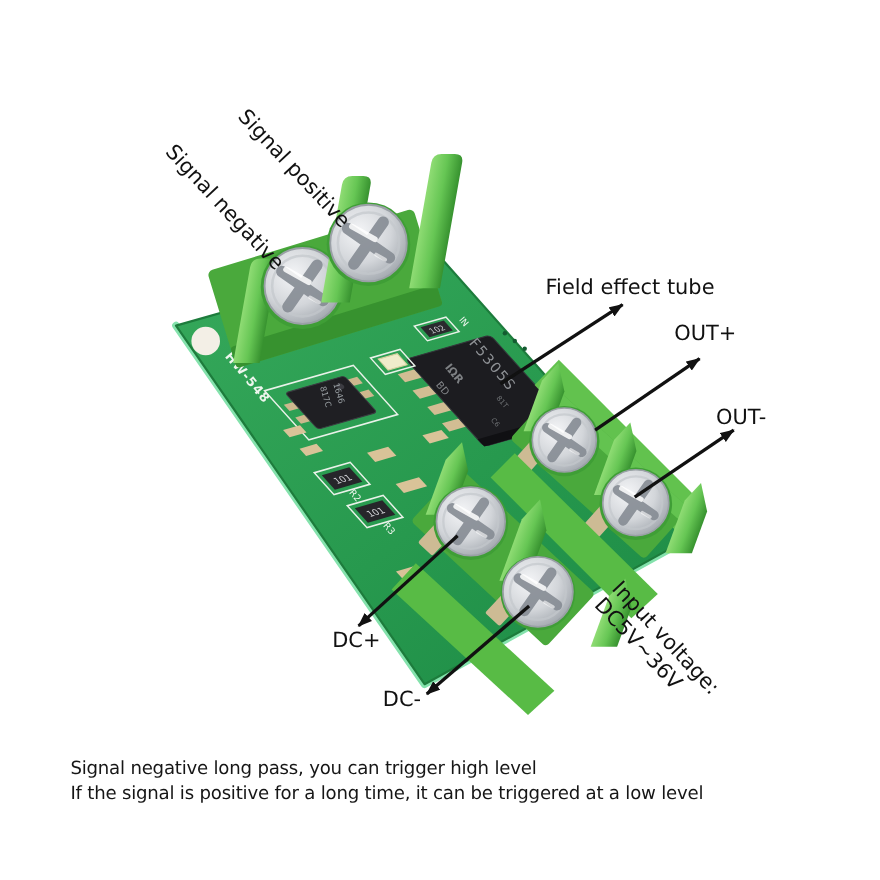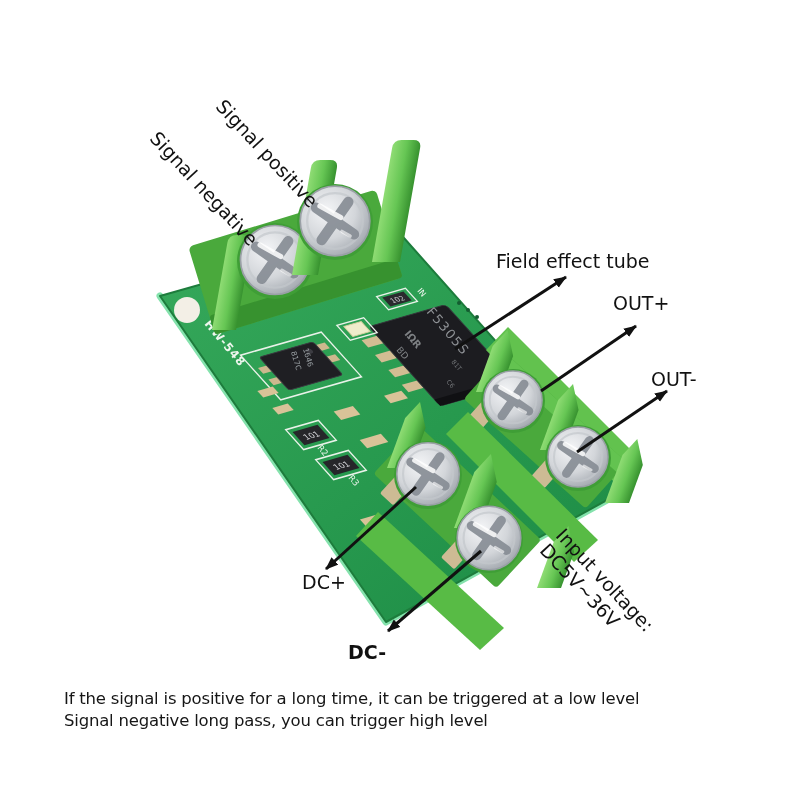--- a/index.html
+++ b/index.html
@@ -178,24 +178,24 @@
     <line x1="481" y1="551" x2="388" y2="631" marker-end="url(#ah)"></line>
   </g>
 </svg>
 
 <div class="lbl rot" style="left:228px;top:95px;">Signal positive</div>
 <div class="lbl rot" style="left:162px;top:127px;">Signal negative</div>
 <div class="lbl" style="left:496px;top:250px;">Field effect tube</div>
 <div class="lbl" style="left:613px;top:292px;">OUT+</div>
 <div class="lbl" style="left:651px;top:368px;text-align:center;">OUT-</div>
 <div class="lbl" style="left:302px;top:571px;">DC+</div>
-<div class="lbl" style="left:348px;top:641px;font-weight:bold;">DC-</div>
+<div class="lbl" style="left:348px;top:625px;">DC-</div>
 <div class="lbl rot two" style="left:568px;top:524px;">
   <div>Input voltage:</div>
   <div>DC5V~36V</div>
 </div>
 
 <div class="caption">
+  <div>Signal negative long pass, you can trigger high level</div>
   <div>If the signal is positive for a long time, it can be triggered at a low level</div>
-  <div>Signal negative long pass, you can trigger high level</div>
 </div>
 
 </div>
 
 </body></html>

